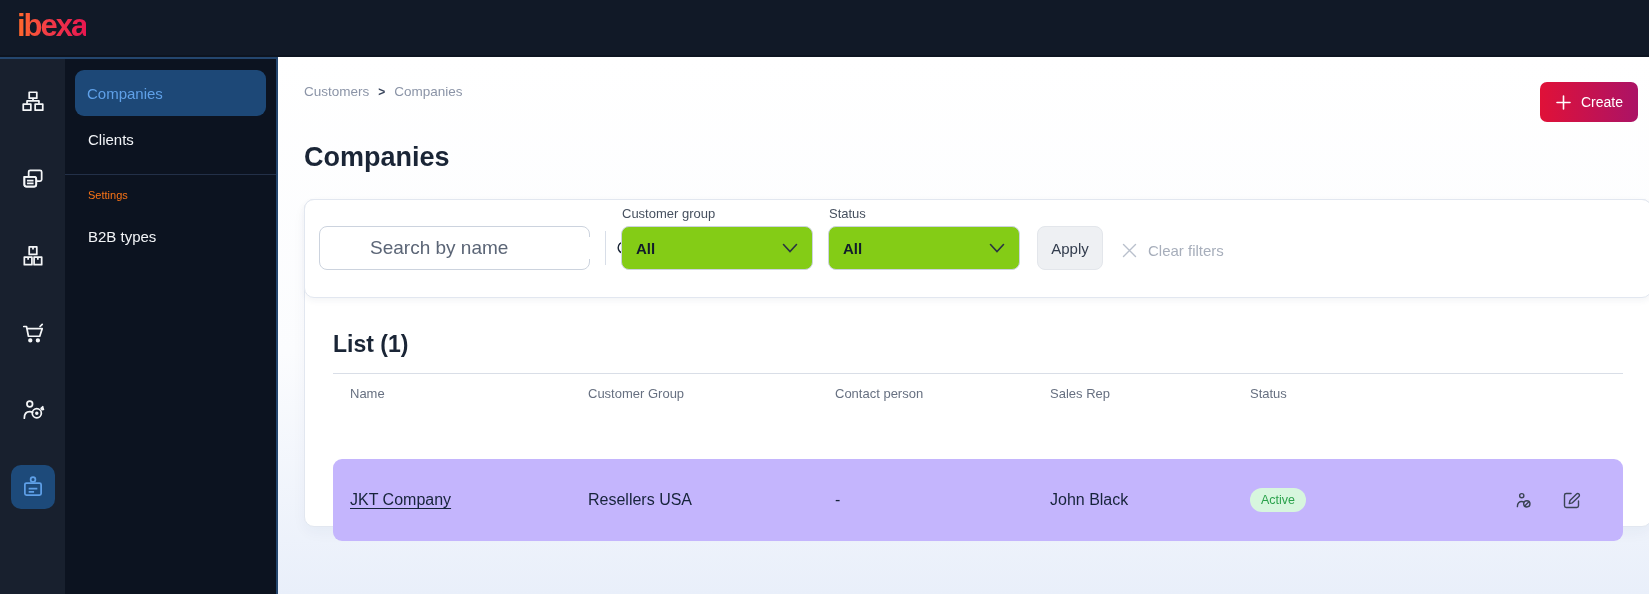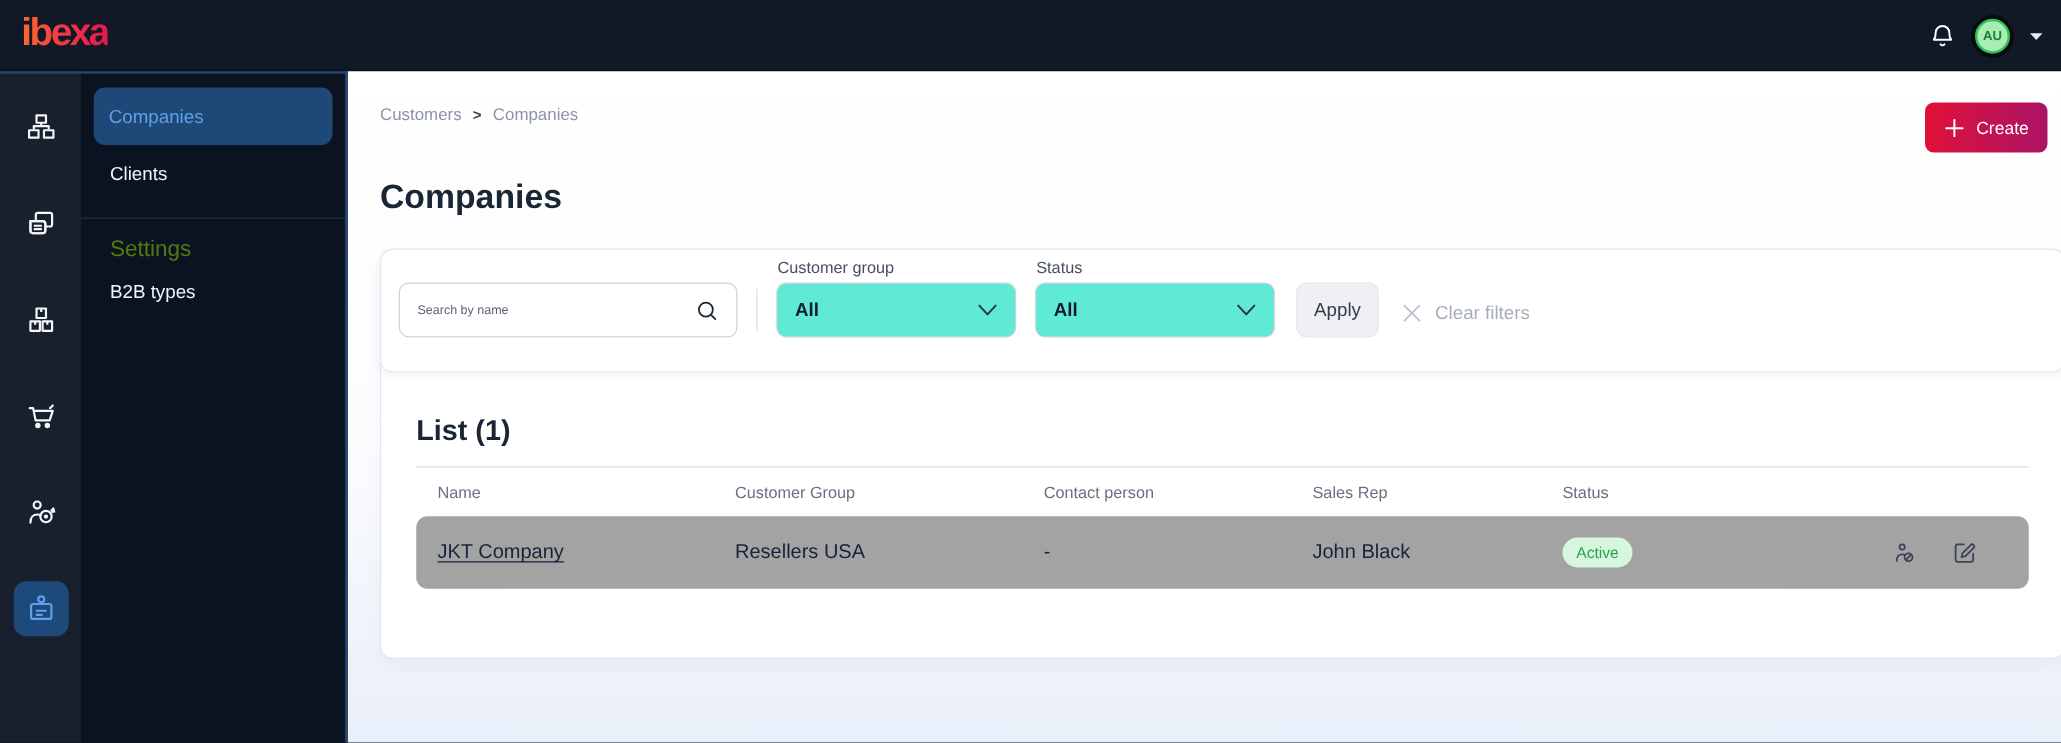--- a/index.html
+++ b/index.html
@@ -29,21 +29,21 @@
   .rail-btn { width:44px; height:44px; display:flex; align-items:center; justify-content:center;
               color:#f4f6f8; border-radius:10px; cursor:pointer; }
   .rail-btn.active { background:#1d4a7a; color:#5fa0e8; }
 
   .panel { position:absolute; left:65px; top:57px; width:213px; bottom:0; background:#0c1320;
            border-top:2px solid #24466e; border-right:2px solid #24466e; padding:11px 10px; z-index:20; }
   .menu-item { height:46px; display:flex; align-items:center; padding-left:13px; color:#f2f4f7;
                font-size:15px; border-radius:9px; cursor:pointer; }
   .menu-item.active { background:#1d4877; color:#5fa0e8; padding-left:12px; }
   .panel-divider { height:1px; background:#233048; margin:12px -10px 14px; }
-  .section-label { color:#4d7c0f; font-size:18px; padding-left:13px; margin-bottom:0; }
+  .section-label { color:#f97316; font-size:11px; padding-left:13px; margin-bottom:12px; }
 
   
   .main { position:absolute; left:278px; top:57px; right:0; bottom:0;
           background:linear-gradient(180deg,#ffffff 0%,#fbfcfe 55%,#e9effa 100%);
           padding:27px 11px 0 26px; }
   .main-header { position:relative; height:18px; }
   .breadcrumb { display:flex; align-items:center; gap:9px; font-size:13.5px; color:#8b94a7; }
   .breadcrumb .sep { color:#39455c; font-weight:700; font-size:12px; }
   .breadcrumb .crumb { cursor:pointer; }
   .create-btn { position:absolute; right:0; top:-2px; height:40px; width:98px; border:none; border-radius:7px;
@@ -53,72 +53,58 @@
   .create-btn .icon { display:flex; }
   .page-title { margin-top:40px; font-size:27px; font-weight:700; color:#1a2536; }
 
   .card { margin-top:26px; width:1348px; height:328px; background:#fff; border:1px solid #e2e7f0;
           border-radius:10px; box-shadow:0 6px 14px rgba(30,50,90,.04); position:relative; }
   .filter-box { position:absolute; left:-1px; right:-1px; top:-1px; height:99px; background:#fff;
                 border:1px solid #e2e7f0; border-radius:10px; box-shadow:0 3px 6px rgba(30,50,90,.05);
                 display:flex; align-items:flex-end; padding:0 14px 27px; }
   .search-field { width:271px; height:44px; border:1px solid #ccd3de; border-radius:8px; display:flex;
                   align-items:center; padding:0 14px; background:#fff; }
-  .search-field input { flex:1; border:none; outline:none; font-size:10px; color:#333c4d; font-family:inherit; }
+  .search-field input { flex:1; border:none; outline:none; font-size:19px; color:#333c4d; font-family:inherit;margin-left:36px; }
   .search-field input::placeholder { color:#5b6576; }
   .search-field .icon { color:#1a2536; display:flex; }
   .v-divider { width:1px; height:34px; background:#d8dee8; margin:0 15px 5px; }
   .dd-field { width:192px; margin-right:15px; display:flex; flex-direction:column; }
   .dd-label { font-size:13px; color:#46505f; margin-bottom:5px; padding-left:1px; }
   .dd-control { height:44px; border:1px solid #ccd3de; border-radius:8px; display:flex; align-items:center;
-                justify-content:space-between; padding:0 14px; cursor:pointer; background:#5eead4; }
+                justify-content:space-between; padding:0 14px; cursor:pointer; background:#84cc16; }
   .dd-value { font-size:15px; font-weight:700; color:#111b2b; }
   .dd-control .icon { color:#2a3342; display:flex; }
   .apply-btn { height:44px; width:66px; margin-left:2px; background:#eef0f3; border:1px solid #e3e6eb;
                border-radius:8px; font-size:15px; color:#323c4d; cursor:pointer; font-family:inherit; }
   .clear-btn { display:flex; align-items:center; gap:10px; margin:0 0 11px 18px; color:#a7aebb;
                font-size:15px; cursor:pointer; }
   .clear-btn .icon { color:#b9c0cc; display:flex; }
 
   .list-section { position:absolute; left:0; right:0; top:98px; bottom:0; padding:33px 28px 0; }
   .list-title { font-size:23px; font-weight:700; color:#1a2536; }
   .list-rule { height:1px; background:#d9dee7; margin-top:15px; }
   .grid-cols { display:grid; grid-template-columns:238px 247px 215px 200px 1fr 110px; align-items:center;
                padding-left:17px; }
   .table-head { height:39px; color:#677081; font-size:13px; }
-  .table-row { height:58px; background:#a3a3a3; border-radius:9px; font-size:16px; color:#16233a; }
+  .table-row { height:82px; background:#c4b5fd; border-radius:9px; font-size:16px; color:#16233a;margin-top:46px; }
   .row-link { color:#16233a; text-decoration:underline; text-underline-offset:3px; cursor:pointer; }
   .badge { display:inline-block; background:#d7f6de; color:#2ba24c; font-size:12.5px; padding:5px 11px;
            border-radius:12px; }
   .row-actions { display:flex; gap:27px; color:#3a4354; }
   .row-actions .icon { cursor:pointer; display:flex; }
 
   svg { display:block; }
 </style>
 </head>
 <body>
 
 <div class="topbar">
   <div class="logo">ibexa</div>
 
 
-  <div class="top-right">
-    <span class="bell">
-      <svg width="22" height="22" viewBox="0 0 24 24" fill="none" stroke="currentColor" stroke-width="1.7" stroke-linecap="round">
-          <path d="M18 9a6 6 0 1 0-12 0c0 5-2 6-2 6h16s-2-1-2-6"></path>
-          <path d="M10.3 19a2 2 0 0 0 3.4 0"></path>
-        </svg>
-    </span>
-    <span class="avatar">AU</span>
-    <span class="caret">
-      <svg width="12" height="8" viewBox="0 0 12 8">
-          <polygon points="1,1.5 11,1.5 6,7" fill="currentColor"></polygon>
-        </svg>
-    </span>
-  </div>
 </div>
 
 <div class="rail">
   <span class="rail-btn">
     <svg width="26" height="26" viewBox="0 0 24 24" fill="none" stroke="currentColor" stroke-width="1.6" stroke-linejoin="round">
         <rect x="8.5" y="3" width="7" height="5.5"></rect>
         <path d="M12 8.5v2.5M6.5 13.5V11h11v2.5"></path>
         <rect x="3" y="14" width="7" height="5.5"></rect>
         <rect x="14" y="14" width="7" height="5.5"></rect>
       </svg>

